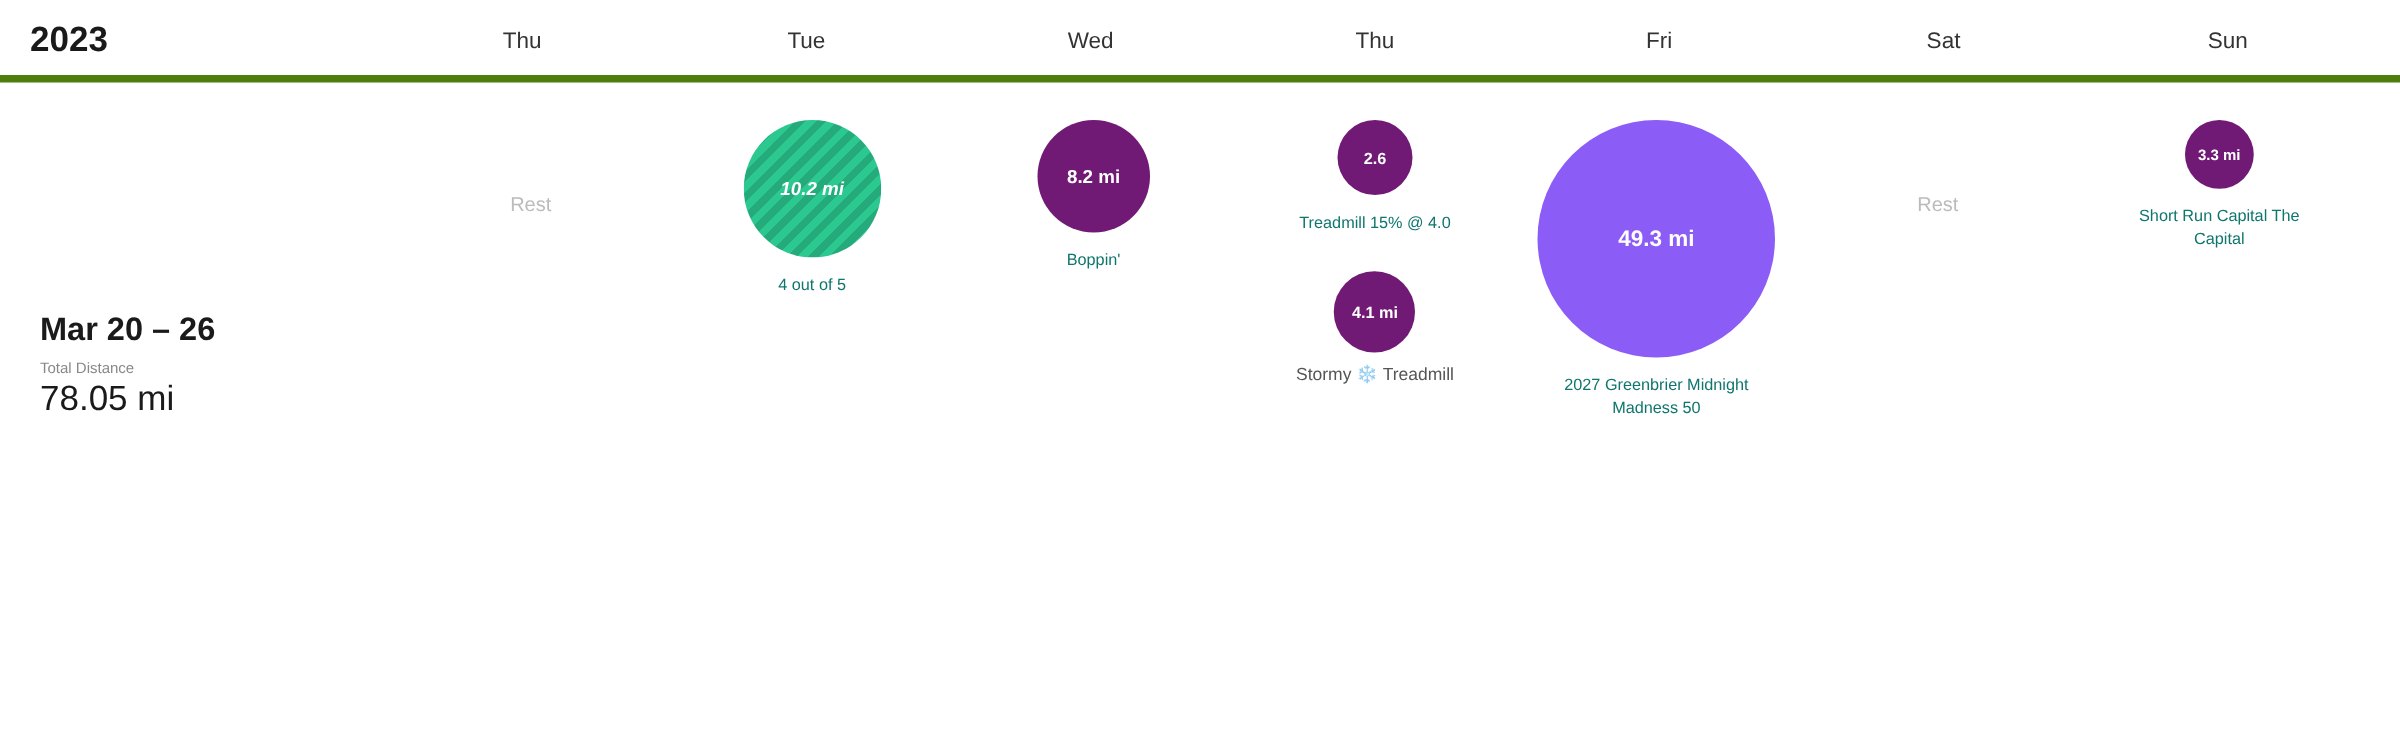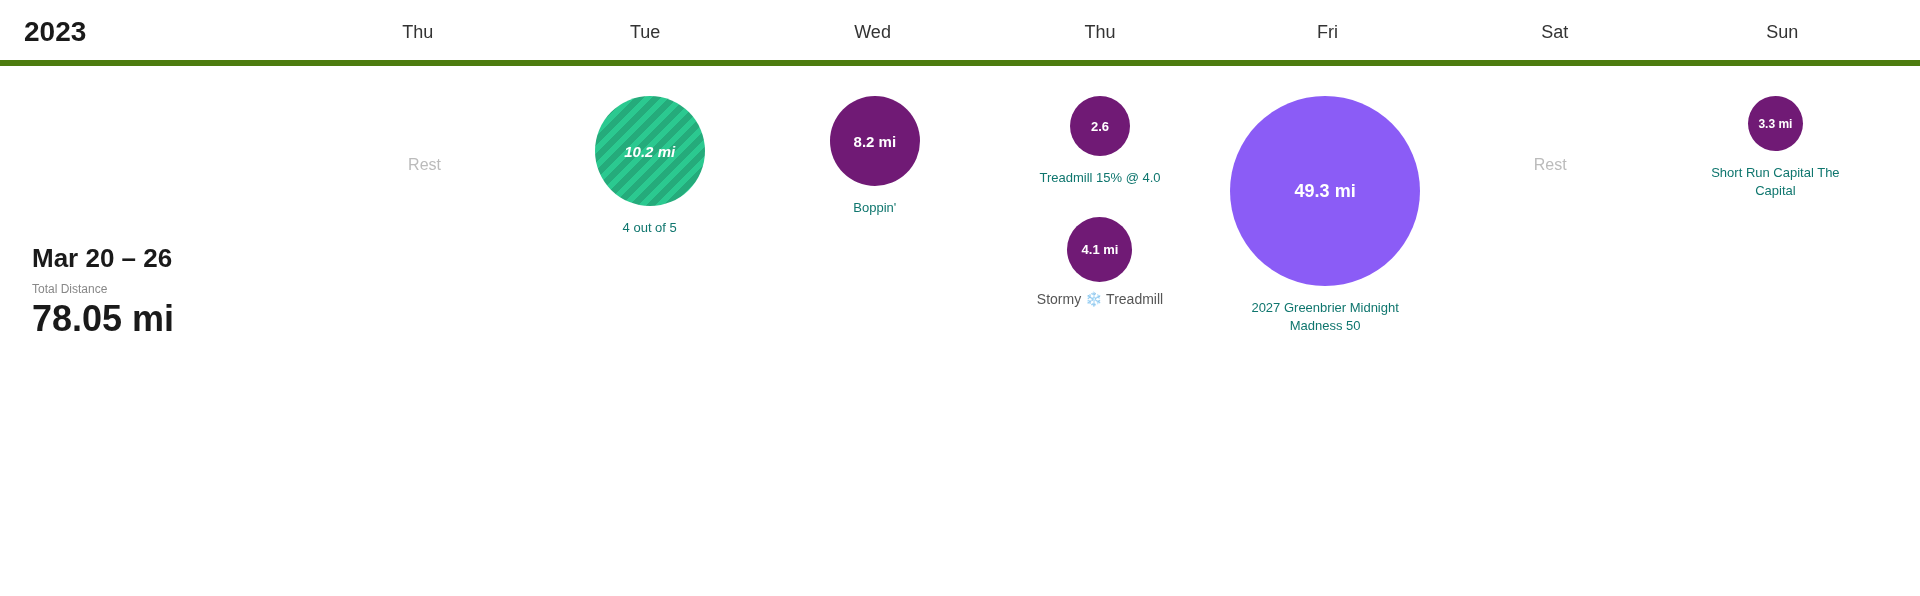--- a/index.html
+++ b/index.html
@@ -57,22 +57,22 @@
       margin-bottom: 8px;
     }
 
     .total-label {
       font-size: 12px;
       color: #888;
       margin-bottom: 2px;
     }
 
     .total-distance {
-      font-size: 36px;
-      font-weight: 700;
+      font-size: 28px;
+      font-weight: 400;
     }
 
     .days-grid {
       display: flex;
       flex: 1;
     }
 
     .day-col {
       flex: 1;
       display: flex;

